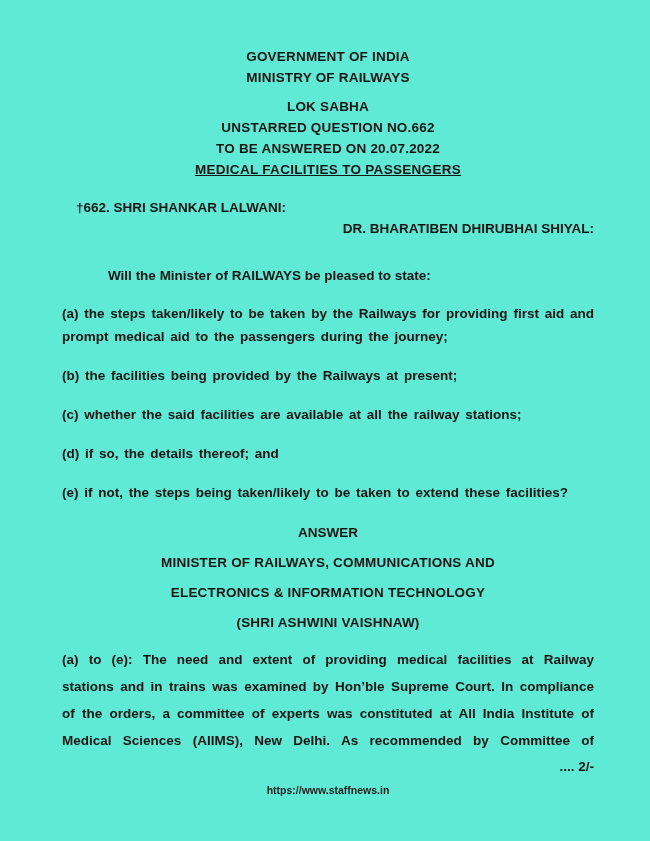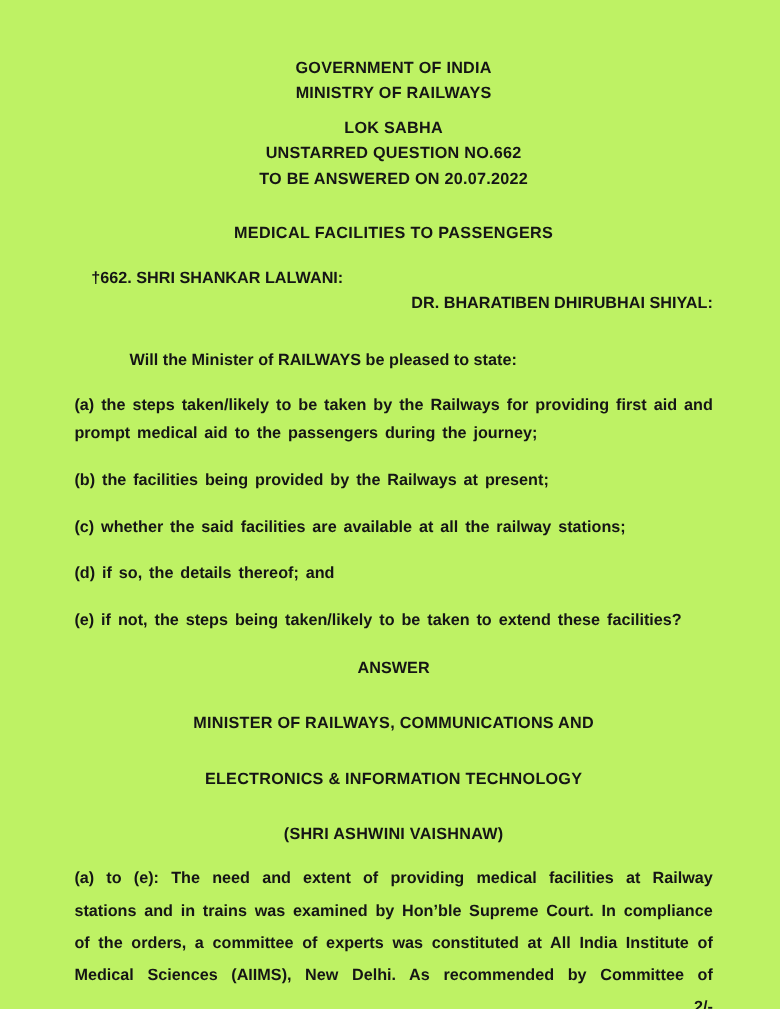--- a/index.html
+++ b/index.html
@@ -5,39 +5,39 @@
   html, body {
     margin: 0;
     padding: 0;
     background: #ffffff;
   }
   .page {
     position: relative;
     width: 650px;
     height: 841px;
     margin: 0 auto;
-    background: #bef264;
+    background: #5eead4;
     box-sizing: border-box;
     padding: 46px 56px 0 62px;
     font-family: "Liberation Sans", "DejaVu Sans", sans-serif;
     font-weight: bold;
     color: #151515;
     font-size: 13.5px;
     overflow: hidden;
   }
   .center { text-align: center; }
   .hdr-line {
     line-height: 21px;
     letter-spacing: 0.2px;
   }
   .block-gap-sm { margin-top: 8px; }
   .subject {
-    margin-top: 24px;
     line-height: 21px;
     letter-spacing: 0.3px;
+    text-decoration: underline;
   }
   .askers {
     margin-top: 17px;
   }
   .asker-line1 {
     padding-left: 14px;
     line-height: 21px;
   }
   .asker-line2 {
     padding-left: 56px;
@@ -53,21 +53,21 @@
     margin-top: 16px;
     text-align: justify;
     line-height: 23px;
     word-spacing: 2px;
   }
   .answer-heading {
     margin-top: 18px;
     line-height: 22px;
   }
   .minister-line {
-    margin-top: 24px;
+    margin-top: 8px;
     line-height: 22px;
     letter-spacing: 0.2px;
   }
   .answer-body {
     margin-top: 12px;
     text-align: justify;
     text-align-last: justify;
     line-height: 27px;
     word-spacing: 2.5px;
   }

